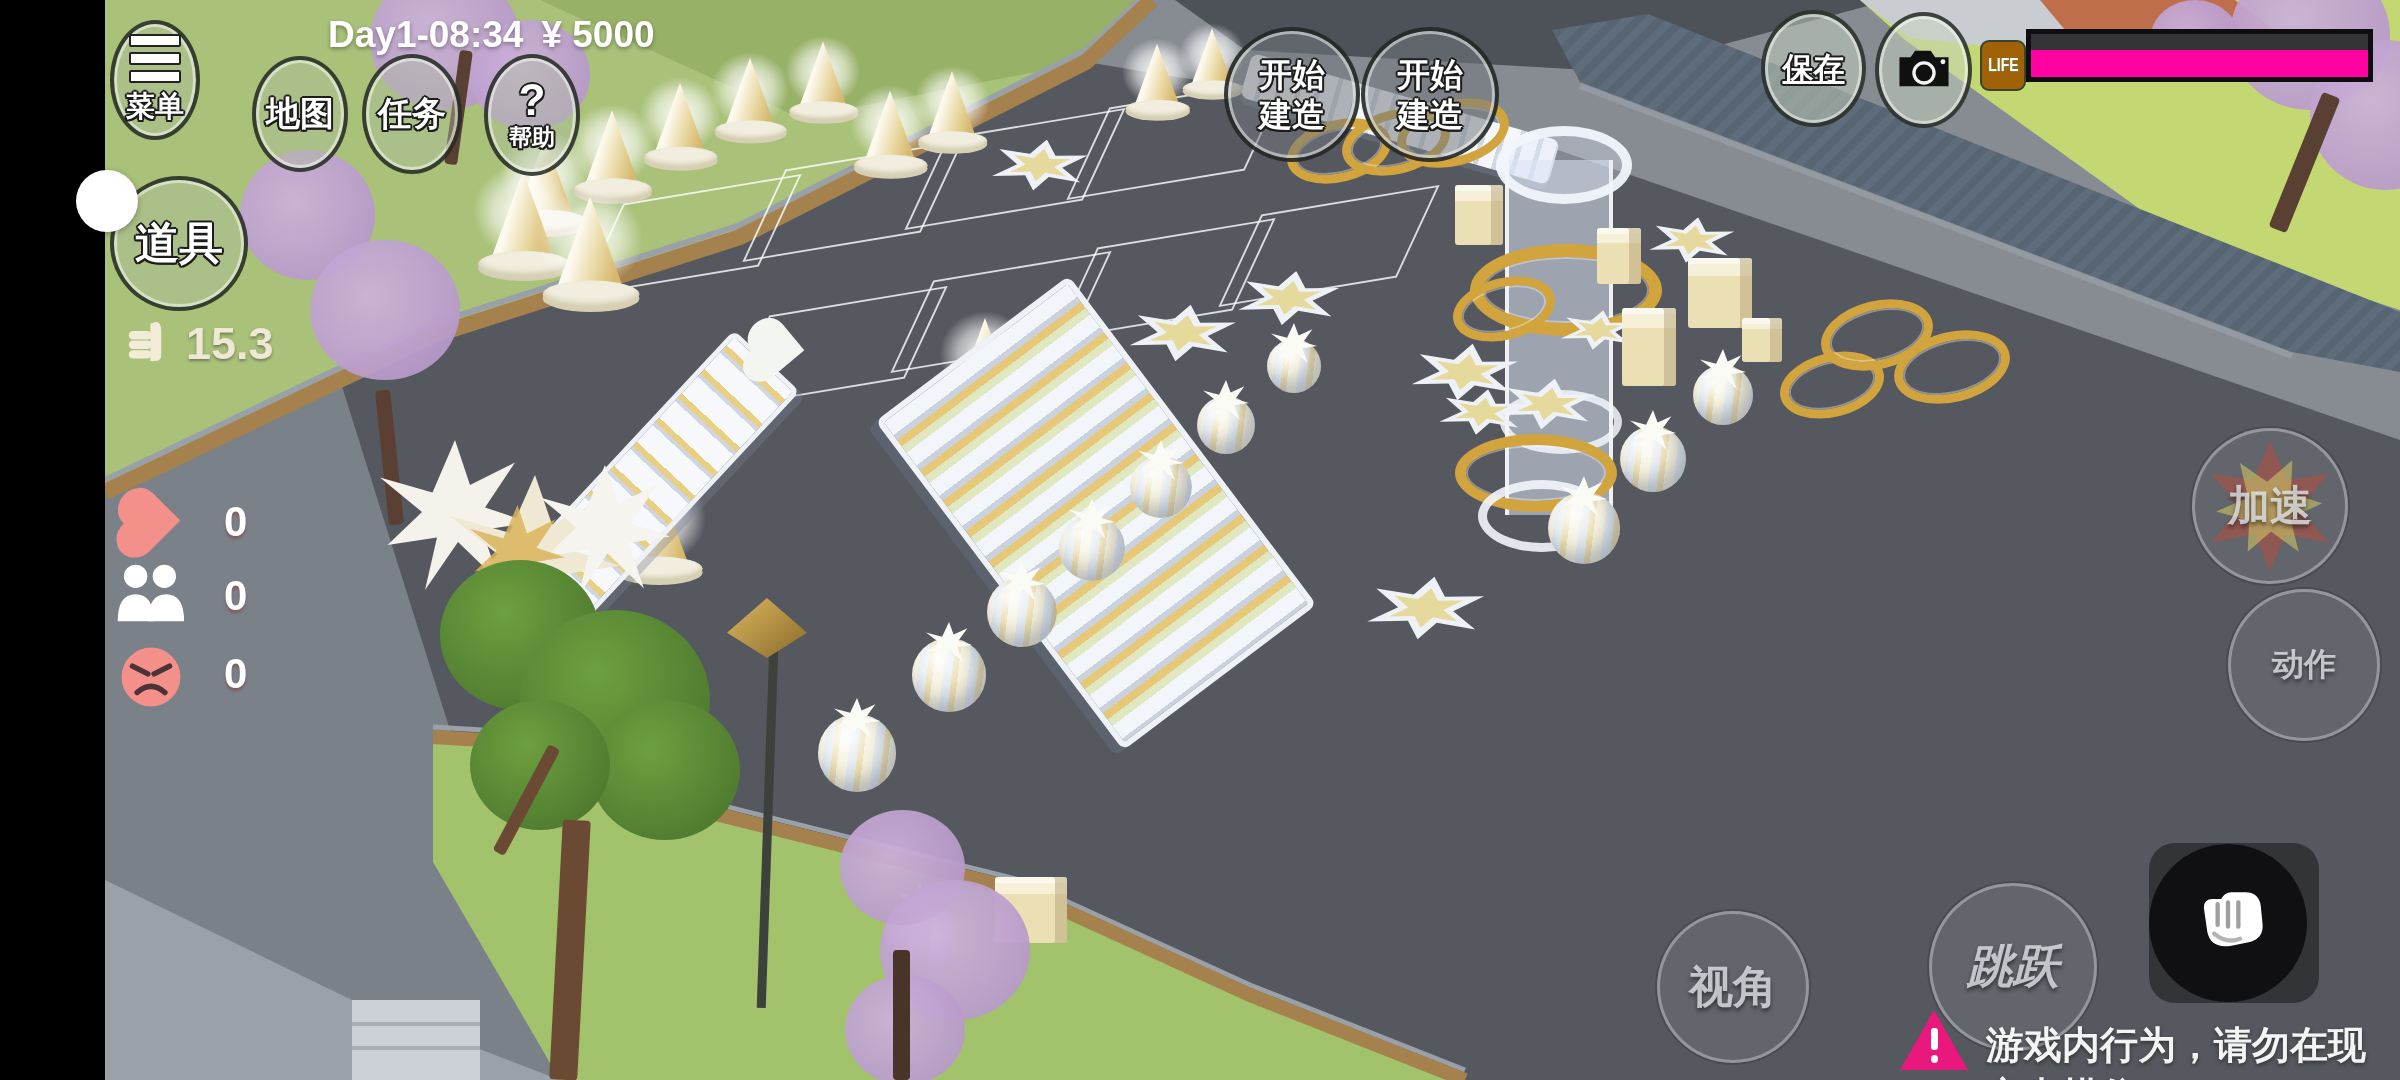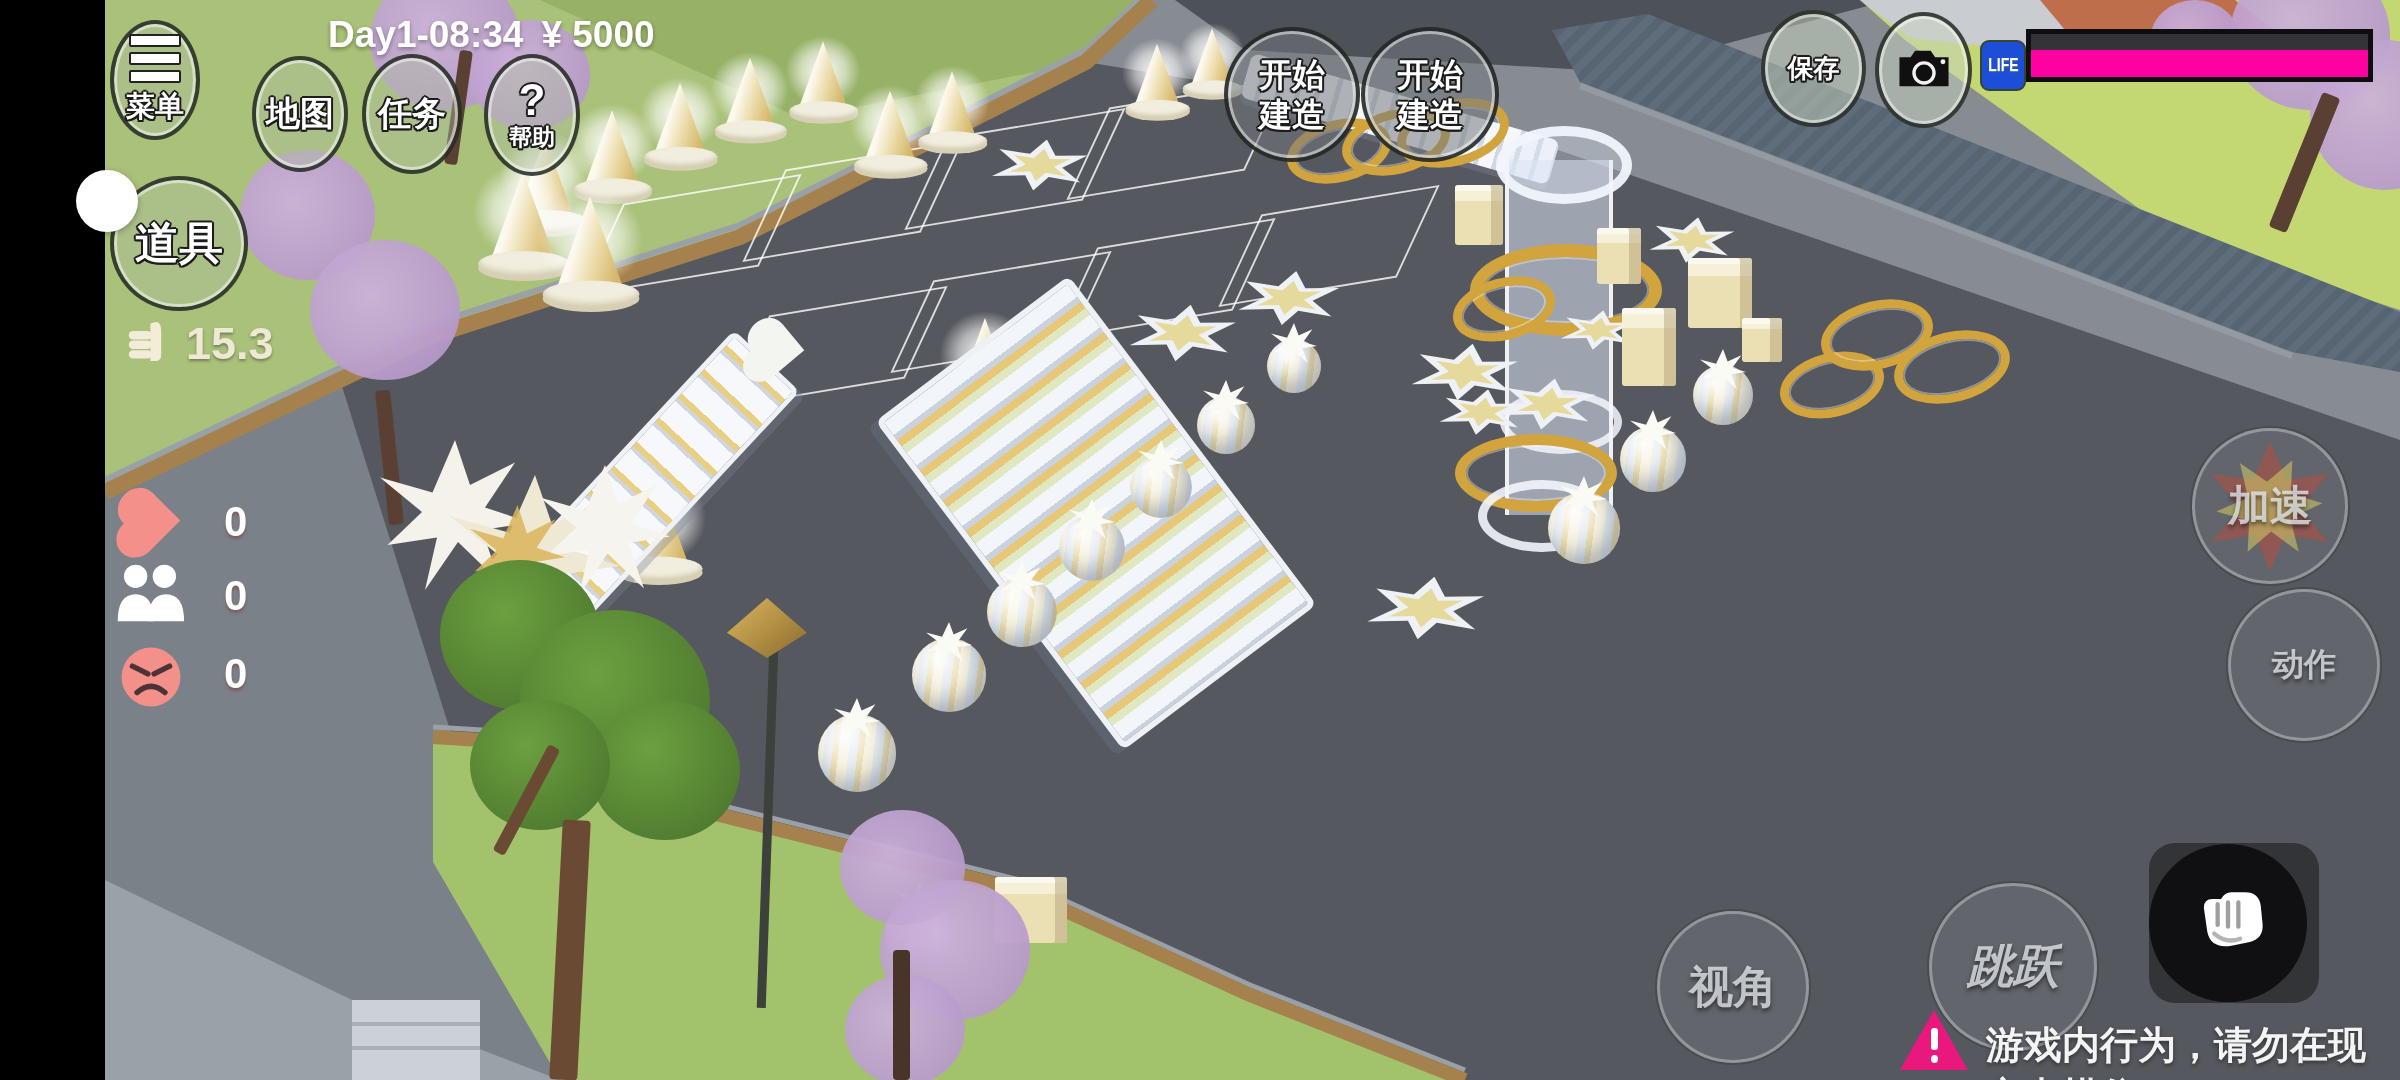--- a/index.html
+++ b/index.html
@@ -389,32 +389,32 @@
   <div class="meter-val" style="left:224px;top:650px;">0</div>
 
   <div class="cbtn graybtn" style="left:1224px;top:27px;width:128px;height:127px;">
     <span class="lbl stroke" style="font-size:33px;width:70px;word-break:break-all;line-height:1.2;">开始建造</span>
   </div>
   <div class="cbtn graybtn" style="left:1361px;top:27px;width:130px;height:127px;">
     <span class="lbl stroke" style="font-size:33px;width:70px;word-break:break-all;line-height:1.2;">开始建造</span>
   </div>
 
   <div class="cbtn" style="left:1761px;top:10px;width:97px;height:109px;background:rgba(200,212,190,.5);">
-    <span class="lbl stroke" style="font-size:26px;">保存</span>
+    <span class="lbl stroke" style="font-size:31px;text-decoration:underline;">保存</span>
   </div>
   <div class="cbtn" style="left:1875px;top:12px;width:89px;height:108px;background:rgba(200,212,190,.5);">
     <span>
       <svg viewBox="0 0 52 40" width="58" height="45">
         <path fill="#101010" d="M4 10 h10 l4 -6 h14 l4 6 h12 v26 H4 z"></path>
         <circle cx="26" cy="24" r="9" fill="none" stroke="#f2f2f2" stroke-width="3"></circle>
         <circle cx="43" cy="14" r="2.2" fill="#f2f2f2"></circle>
         </svg>
     </span>
   </div>
-  <div class="hud" style="left:1980px;top:40px;width:42px;height:47px;border-radius:9px;background:#1d4ed8;border:2px solid #35452f;
+  <div class="hud" style="left:1980px;top:40px;width:42px;height:47px;border-radius:9px;background:#a16207;border:2px solid #35452f;
     display:flex;align-items:center;justify-content:center;">
     <span style="font-size:18px;font-weight:bold;color:#fff;transform:scaleX(.78);text-shadow:0 1px 1px #6a8a60;">LIFE</span>
   </div>
   <div class="hud" style="left:2026px;top:29px;width:347px;height:53px;background:#343438;border:5px solid #0e0e10;box-sizing:border-box;">
     <div style="position:absolute;left:0;bottom:0;width:100%;height:62%;background:#ff01a0;"></div>
   </div>
 
   <div class="ctrl" style="left:2192px;top:428px;width:150px;height:150px;font-size:42px;">
     <span style="position:absolute;inset:10px;">
       <i style="position:absolute;inset:0;display:block;clip-path:polygon(50% 0%,63% 30%,95% 25%,73% 52%,95% 78%,62% 72%,50% 100%,38% 72%,5% 78%,27% 52%,5% 25%,37% 30%);background:rgba(190,75,60,.5);"></i>

